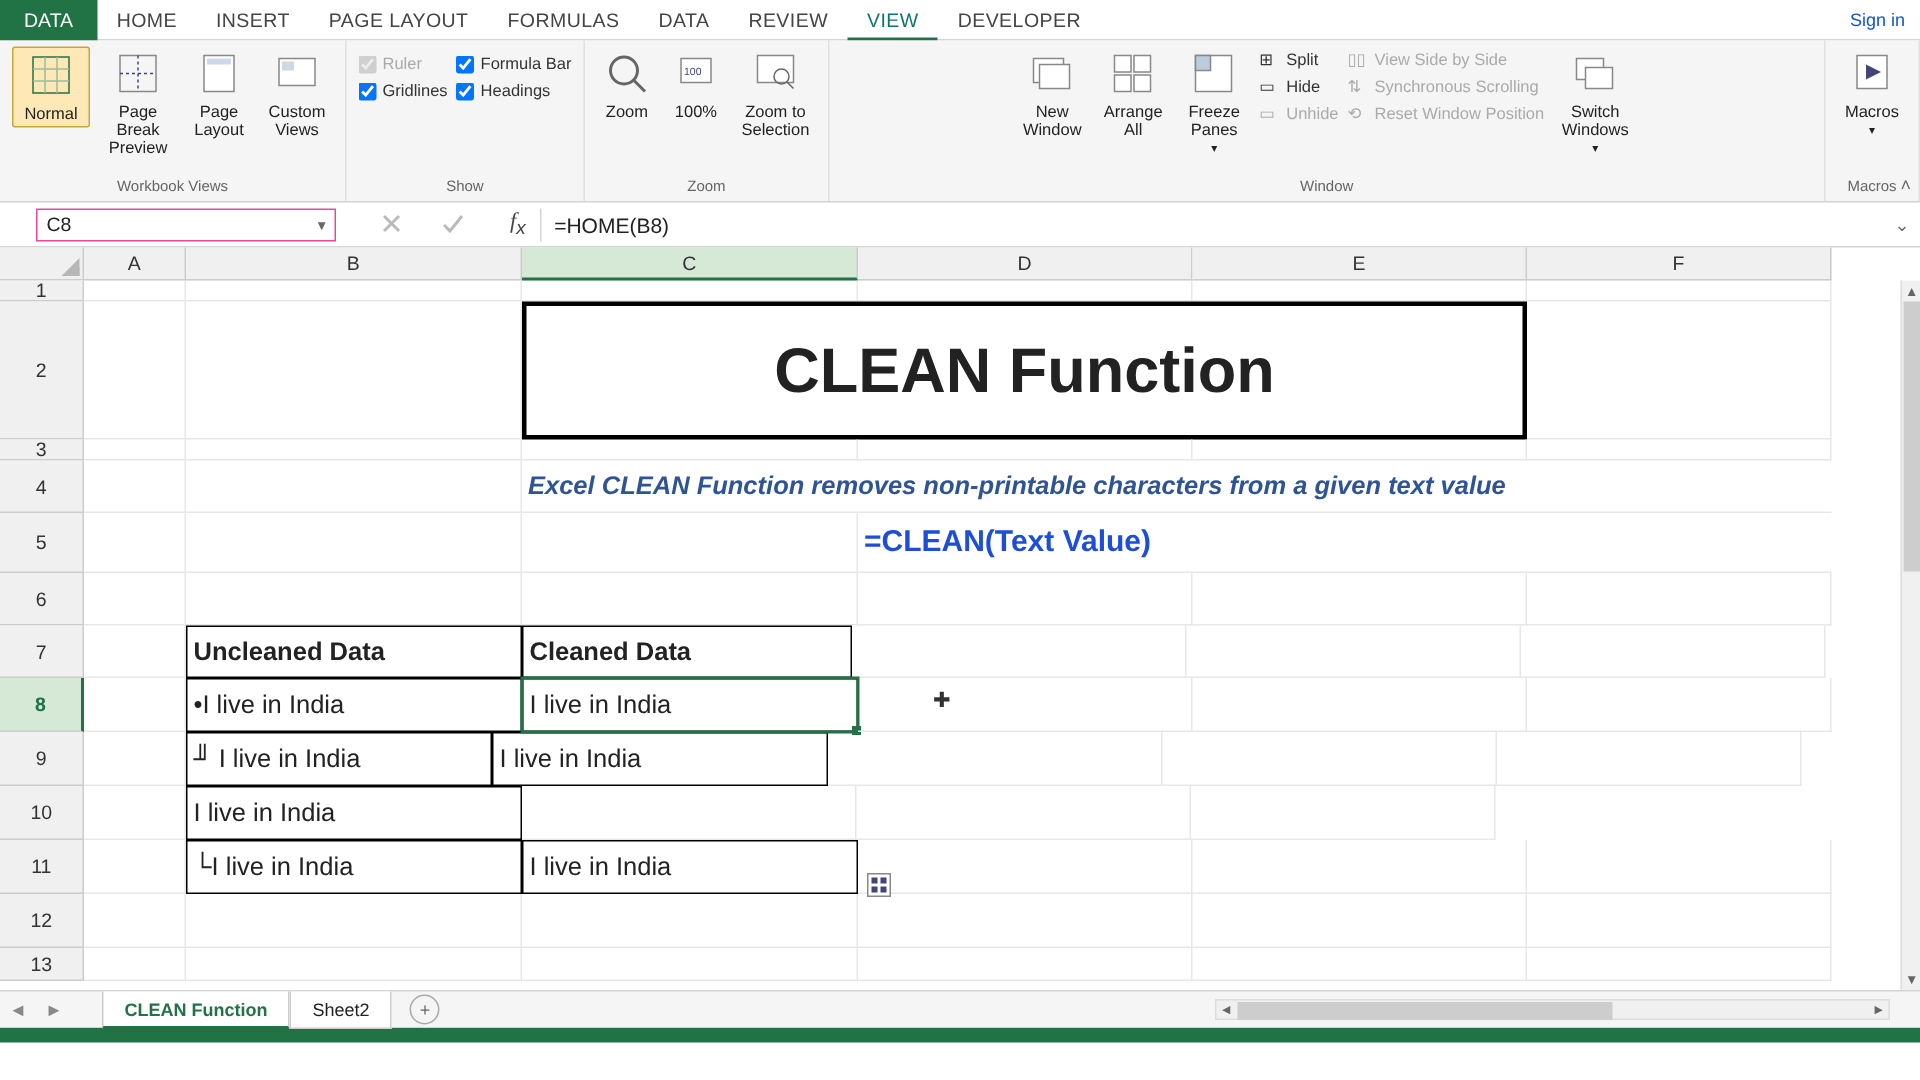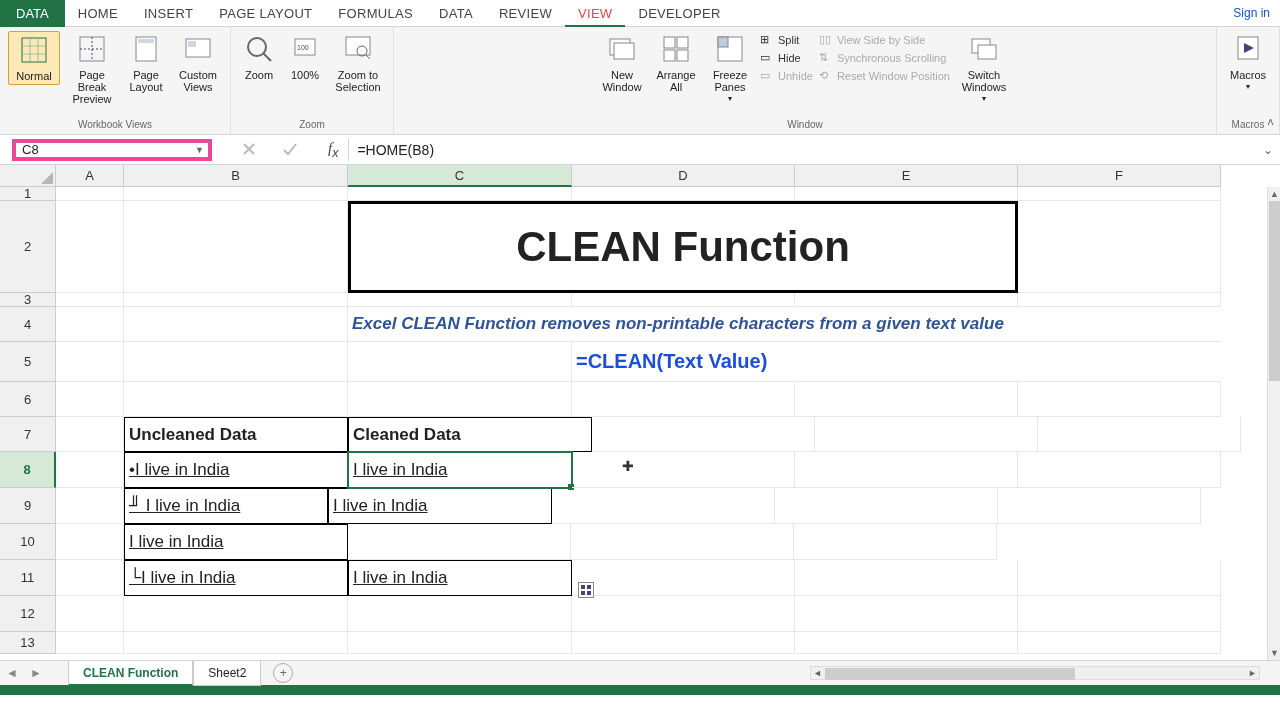--- a/index.html
+++ b/index.html
@@ -2,21 +2,21 @@
 <html><head>
 <meta charset="utf-8">
 <style>
 * { box-sizing: border-box; margin: 0; padding: 0; font-family: "Segoe UI", Tahoma, sans-serif; }
 body { width: 1280px; height: 720px; background: #fff; overflow: hidden; font-size: 12px; color: #222; position: relative; }
 
 
 .tabs { display: flex; align-items: center; height: 27px; background: #fff; border-bottom: 1px solid #d4d4d4; position: relative; }
 .file-tab { background: #217346; color: #fff; height: 27px; line-height: 27px; padding: 0 16px; font-size: 13px; }
 .tab { height: 27px; line-height: 27px; padding: 0 13px; font-size: 13px; color: #444; letter-spacing: 0.3px; cursor: pointer; }
-.tab.active { color: #ef4444; background: #fff; border-bottom: 2px solid #217346; }
+.tab.active { color: #0f766e; background: #fff; border-bottom: 2px solid #217346; }
 .signin { position: absolute; right: 10px; color: #1155cc; font-size: 12px; cursor: pointer; }
 
 
 .ribbon { height: 108px; background: #f5f5f5; border-bottom: 1px solid #d4d4d4; display: flex; position: relative; }
 .group { border-right: 1px solid #e0e0e0; padding: 4px 8px 2px 8px; display: flex; flex-direction: column; align-items: center; justify-content: space-between; }
 .group-body { display: flex; align-items: flex-start; gap: 6px; }
 .group-label { font-size: 10px; color: #666; text-align: center; padding-bottom: 2px; }
 .big-btn { display: flex; flex-direction: column; align-items: center; width: 52px; padding: 2px; cursor: pointer; text-align: center; font-size: 11px; line-height: 12px; }
 .big-btn.active { background: #fde8b6; border: 1px solid #cba53a; border-radius: 2px; }
 .big-btn svg, .big-btn .ico { width: 32px; height: 32px; margin-bottom: 4px; }
@@ -24,21 +24,21 @@
 .chk { display: flex; align-items: center; gap: 4px; font-size: 11px; color: #333; }
 .chk input { width: 12px; height: 12px; }
 .listcol { display: flex; flex-direction: column; gap: 4px; padding-top: 2px; }
 .smallrow { display: flex; align-items: center; gap: 4px; font-size: 11px; color: #333; cursor: pointer; }
 .smallrow .sico { width: 14px; height: 14px; display: inline-block; }
 .smallrow.disabled { color: #aaa; }
 .collapse { position: absolute; right: 6px; bottom: 4px; font-size: 12px; color: #666; cursor: pointer; }
 
 
 .fbar { height: 30px; background: #fff; border-bottom: 1px solid #d4d4d4; display: flex; align-items: center; }
-.namebox { width: 200px; height: 22px; border: 4px solid #ec4899; margin-left: 12px; display: flex; align-items: center; padding: 0 6px; position: relative; font-size: 13px; }
+.namebox { width: 200px; height: 22px; border: 1px solid #ec4899; margin-left: 24px; display: flex; align-items: center; padding: 0 6px; position: relative; font-size: 13px; }
 .namebox .dd { position: absolute; right: 4px; font-size: 9px; color: #666; }
 .fbar-icons { display: flex; align-items: center; gap: 24px; margin-left: 30px; color: #aaa; }
 .fbar-icons svg { width: 16px; height: 16px; }
 .fx { font-style: italic; font-family: serif; font-size: 15px; color: #444; margin-left: 6px; }
 .formula-input { flex: 1; height: 22px; border-left: 1px solid #d4d4d4; margin-left: 10px; padding: 0 8px; font-size: 14px; display: flex; align-items: center; }
 .fdd { width: 16px; text-align: center; color: #666; cursor: pointer; margin-right: 4px; }
 
 
 .grid-wrap { position: relative; height: 495px; display: flex; }
 .select-all { width: 56px; height: 22px; background: #f0f0f0; border-right: 1px solid #ccc; border-bottom: 1px solid #ccc; position: relative; }
@@ -52,21 +52,21 @@
 .rowhead.active { background: #d6e8d6; border-right: 2px solid #217346; color: #217346; font-weight: bold; }
 .cell { border-right: 1px solid #e7e7e7; border-bottom: 1px solid #e7e7e7; padding: 2px 4px; font-size: 15px; display: flex; align-items: center; overflow: visible; white-space: nowrap; }
 .vscroll { position: absolute; top: 22px; right: 0; width: 13px; bottom: 0; background: #f0f0f0; border-left: 1px solid #ddd; }
 .vscroll .thumb { position: absolute; top: 14px; left: 1px; width: 11px; height: 180px; background: #cdcdcd; }
 .vscroll .arr { position: absolute; left: 2px; font-size: 9px; color: #666; }
 
 .title-box { border: 3px solid #000; font-size: 42px; font-weight: bold; text-align: center; display: flex; align-items: center; justify-content: center; padding: 6px 0; }
 .desc { color: #2f5496; font-style: italic; font-weight: bold; font-size: 17px; }
 .syntax { color: #1d4ed8; font-weight: bold; font-size: 20px; }
 .th { font-weight: bold; font-size: 17px; border: 1px solid #000 !important; }
-.bd { font-size: 17px; border: 1px solid #000 !important; text-decoration: underline; }
+.bd { font-size: 17px; border: 1px solid #000 !important; }
 .selcell { outline: 2px solid #217346; outline-offset: -1px; position: relative; }
 .selcell::after { content: ""; position: absolute; right: -3px; bottom: -3px; width: 6px; height: 6px; background: #217346; }
 .fill-handle { position: absolute; width: 16px; height: 16px; border: 1px solid #888; background: #fff; cursor: pointer; }
 .fill-handle svg { width: 14px; height: 14px; }
 .cursor-plus { position: absolute; font-size: 14px; color: #333; }
 
 
 .sheetbar { height: 25px; border-top: 1px solid #d4d4d4; display: flex; align-items: center; background: #f5f5f5; position: relative; }
 .navarr { width: 24px; text-align: center; color: #888; cursor: pointer; }
 .sheettab { height: 25px; line-height: 25px; padding: 0 14px; border: 1px solid #ccc; border-top: none; background: #fff; font-size: 12px; cursor: pointer; }
@@ -127,20 +127,45 @@
         <svg>
             <rect x="4" y="6" width="24" height="18" fill="#fff" stroke="#888"></rect>
             <rect x="6" y="8" width="8" height="6" fill="#cfd8e6"></rect>
           </svg>
         <span>Custom Views</span>
       </div>
     </div>
     <div class="group-label">Workbook Views</div>
   </div>
 
+  <div class="group">
+    <div class="group-body">
+      <div class="chkcol">
+        <label class="chk">
+            <input type="checkbox" disabled="" checked="" style="">
+            <span style="color:#aaa">Ruler</span>
+          </label>
+        <label class="chk">
+            <input type="checkbox" checked="" style="">
+            <span>Gridlines</span>
+          </label>
+      </div>
+      <div class="chkcol">
+        <label class="chk">
+            <input type="checkbox" checked="" style="">
+            <span>Formula Bar</span>
+          </label>
+        <label class="chk">
+            <input type="checkbox" checked="" style="">
+            <span>Headings</span>
+          </label>
+      </div>
+    </div>
+    <div class="group-label">Show</div>
+  </div>
 
   <div class="group">
     <div class="group-body">
       <div class="big-btn" style="width:40px">
         <svg>
             <circle cx="14" cy="14" r="9" fill="none" stroke="#666" stroke-width="2"></circle>
             <line x1="20" y1="20" x2="28" y2="28" stroke="#666" stroke-width="2"></line>
           </svg>
         <span>Zoom</span>
       </div>
@@ -330,21 +355,21 @@
         <div class="cell" style="width:224px"></div>
         <div class="cell" style="width:223px"></div>
         <div class="cell" style="width:223px"></div>
         <div class="cell" style="width:203px"></div>
     </div>
 
     <div class="row" style="height:35px">
       <div class="rowhead">7</div>
       <div class="cell" style="width:68px"></div>
       <div class="cell th" style="width:224px">Uncleaned Data</div>
-      <div class="cell th" style="width:244px">Cleaned Data</div>
+      <div class="cell th" style="width:220px">Cleaned Data</div>
       <div class="cell" style="width:223px"></div>
         <div class="cell" style="width:223px"></div>
         <div class="cell" style="width:203px"></div>
     </div>
 
     <div class="row" style="height:36px">
       <div class="rowhead active">8</div>
       <div class="cell" style="width:68px"></div>
       <div class="cell bd" style="width:224px">•I live in India</div>
       <div class="cell bd selcell" style="width:224px">I live in India</div>

